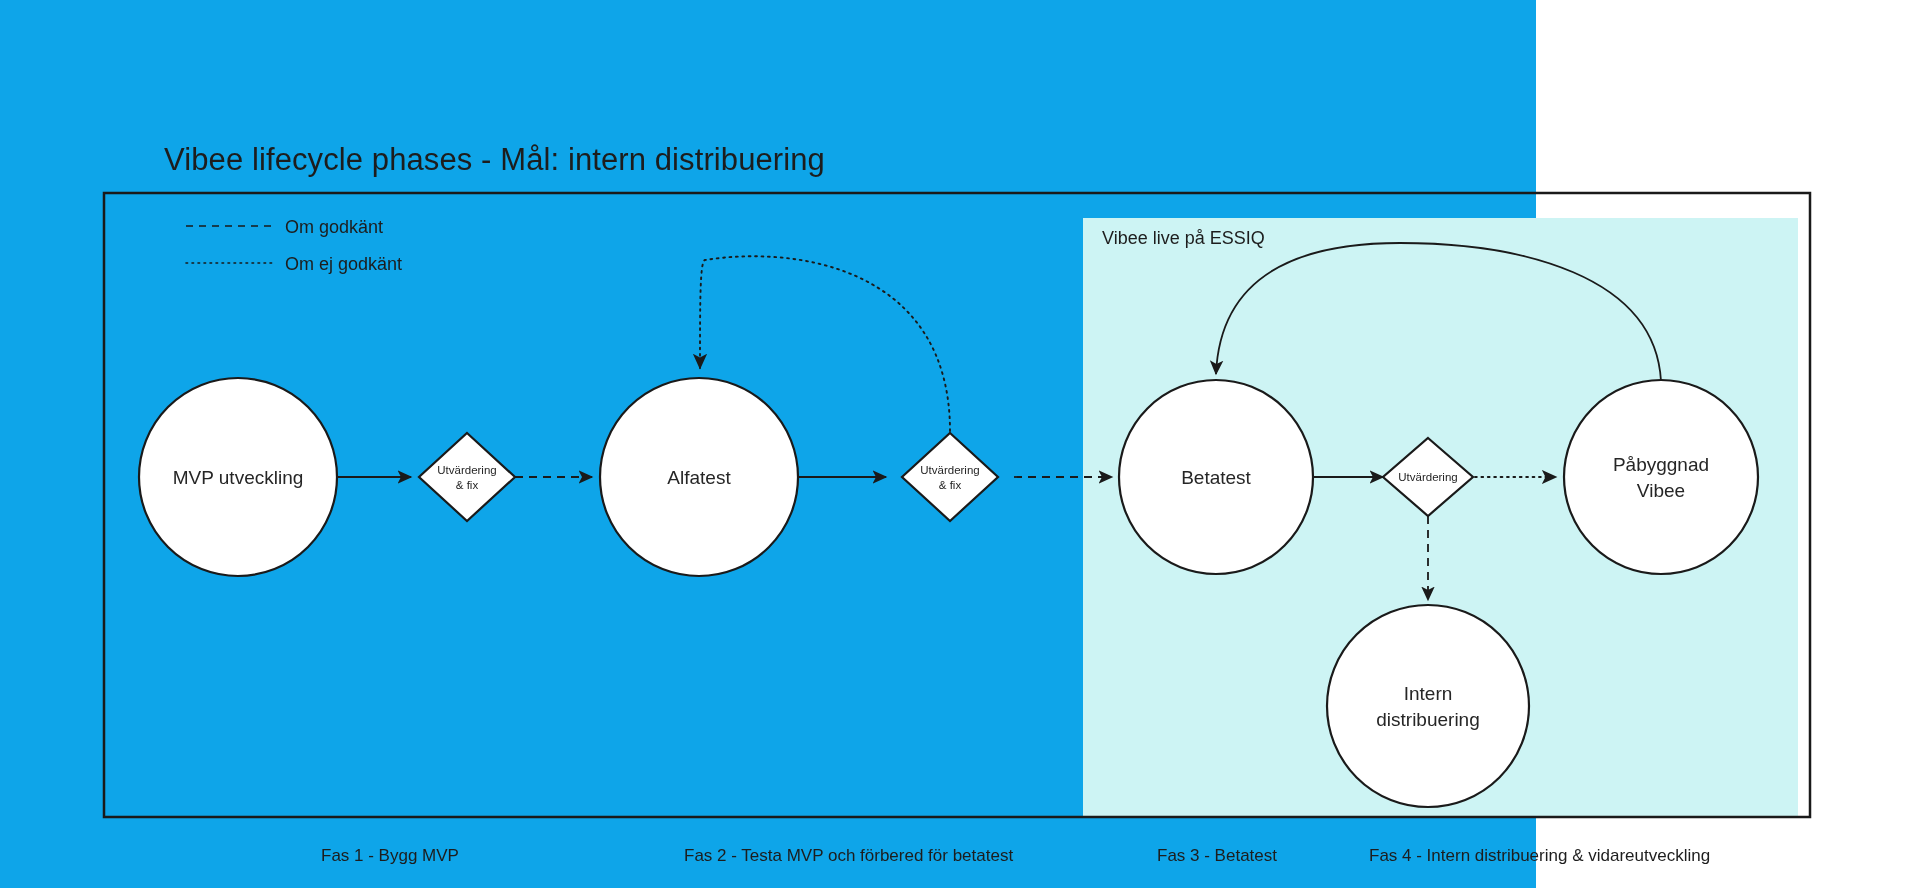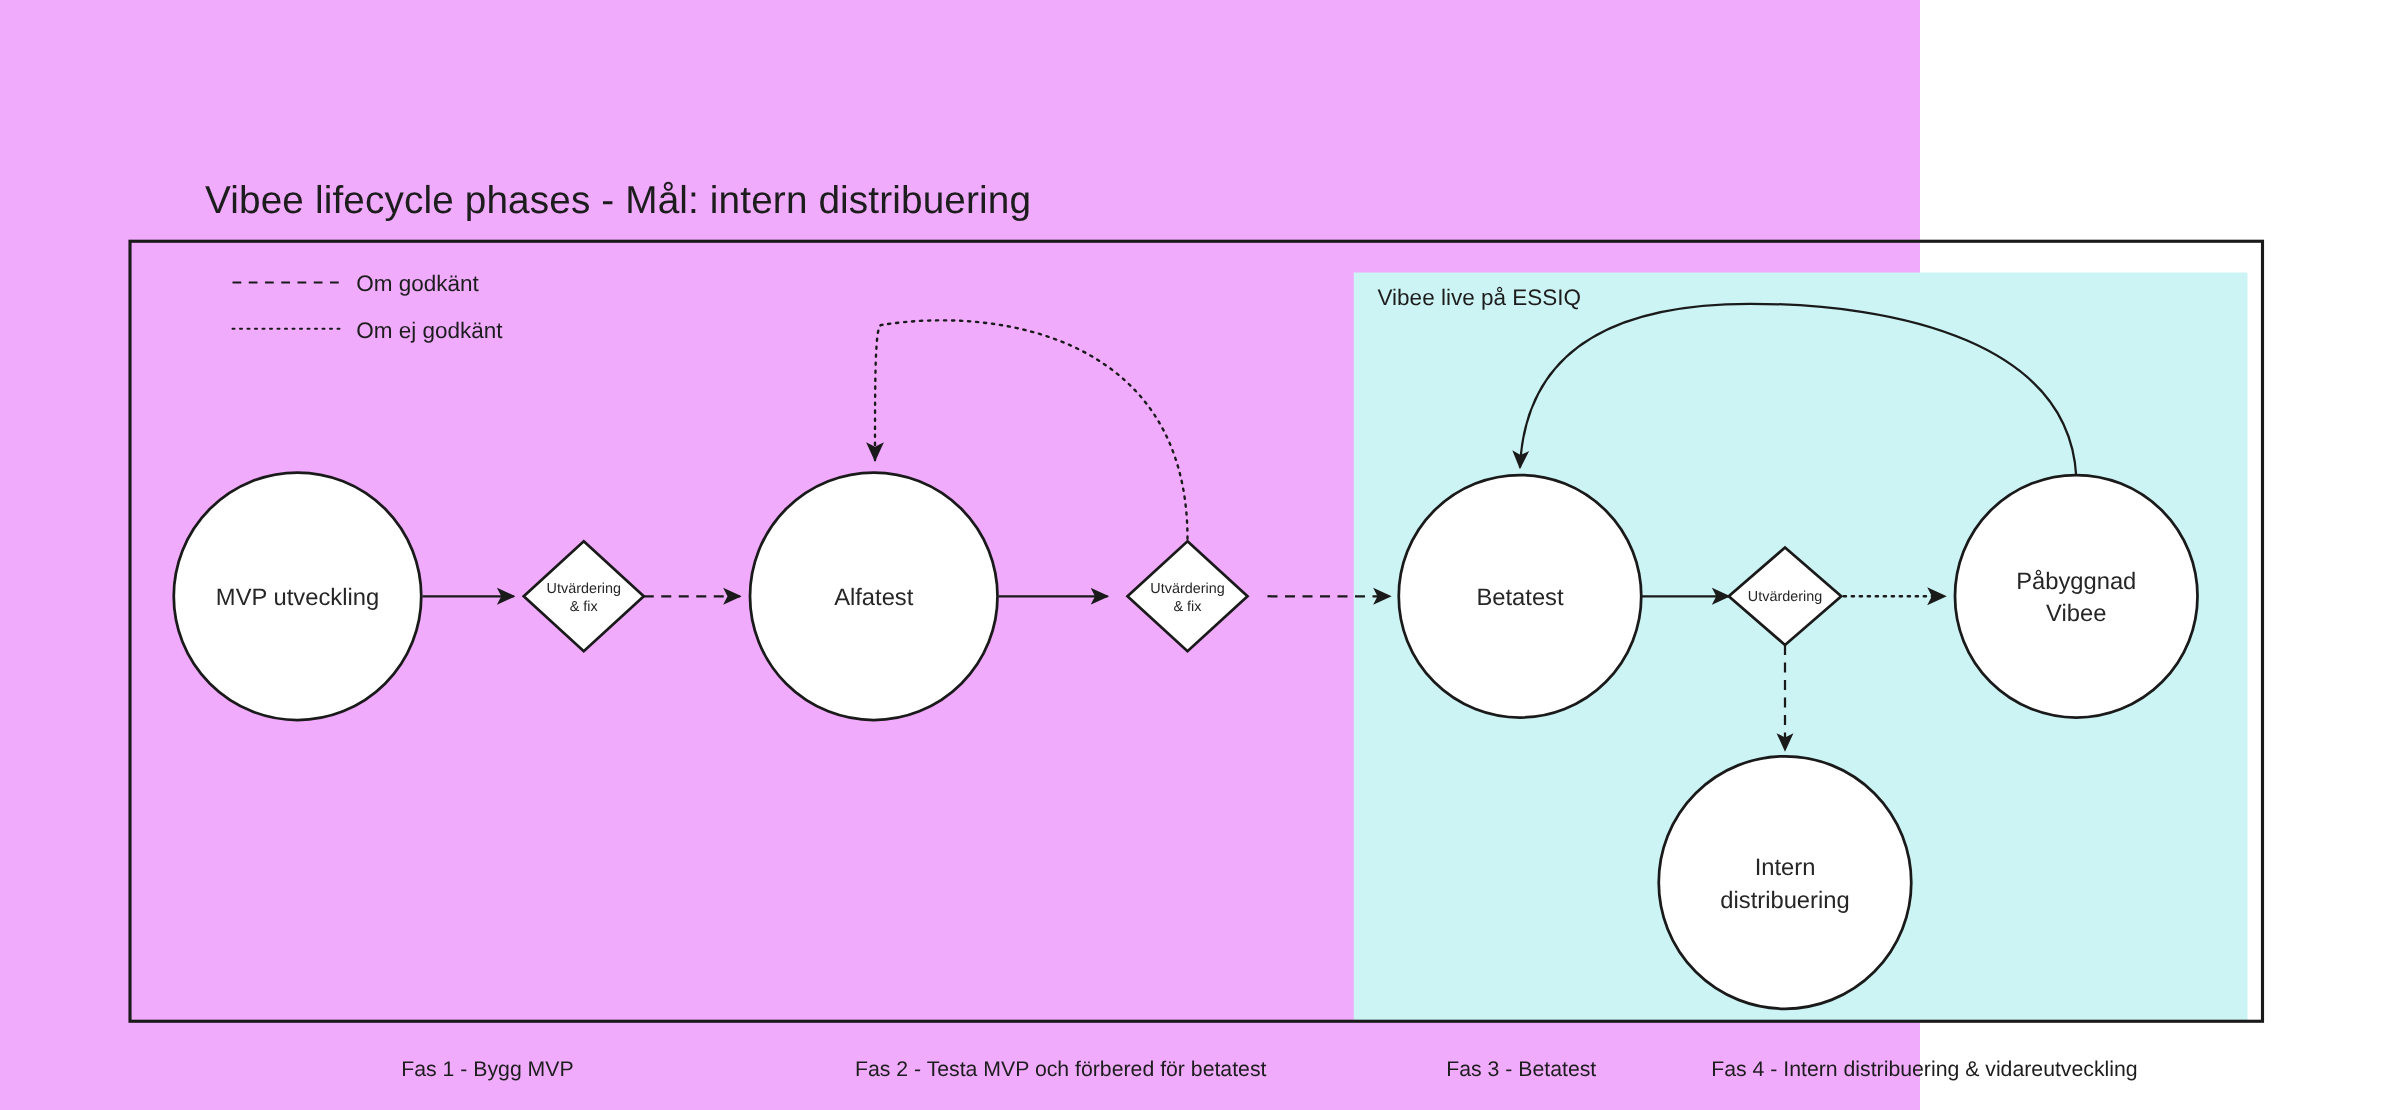--- a/index.html
+++ b/index.html
@@ -12,21 +12,21 @@
     width: 1920px;
     height: 888px;
     overflow: hidden;
     font-family: "Liberation Sans", sans-serif;
     color: #1a1a1a;
   }
   #stage {
     position: relative;
     width: 1536px;
     height: 888px;
-    background: #f0abfc;
+    background: #0ea5e9;
   }
   #diagram-title {
     position: absolute;
     left: 164px;
     top: 142px;
     font-size: 31px;
     font-weight: 400;
     color: #1d1d1d;
     letter-spacing: 0.1px;
     white-space: nowrap;

